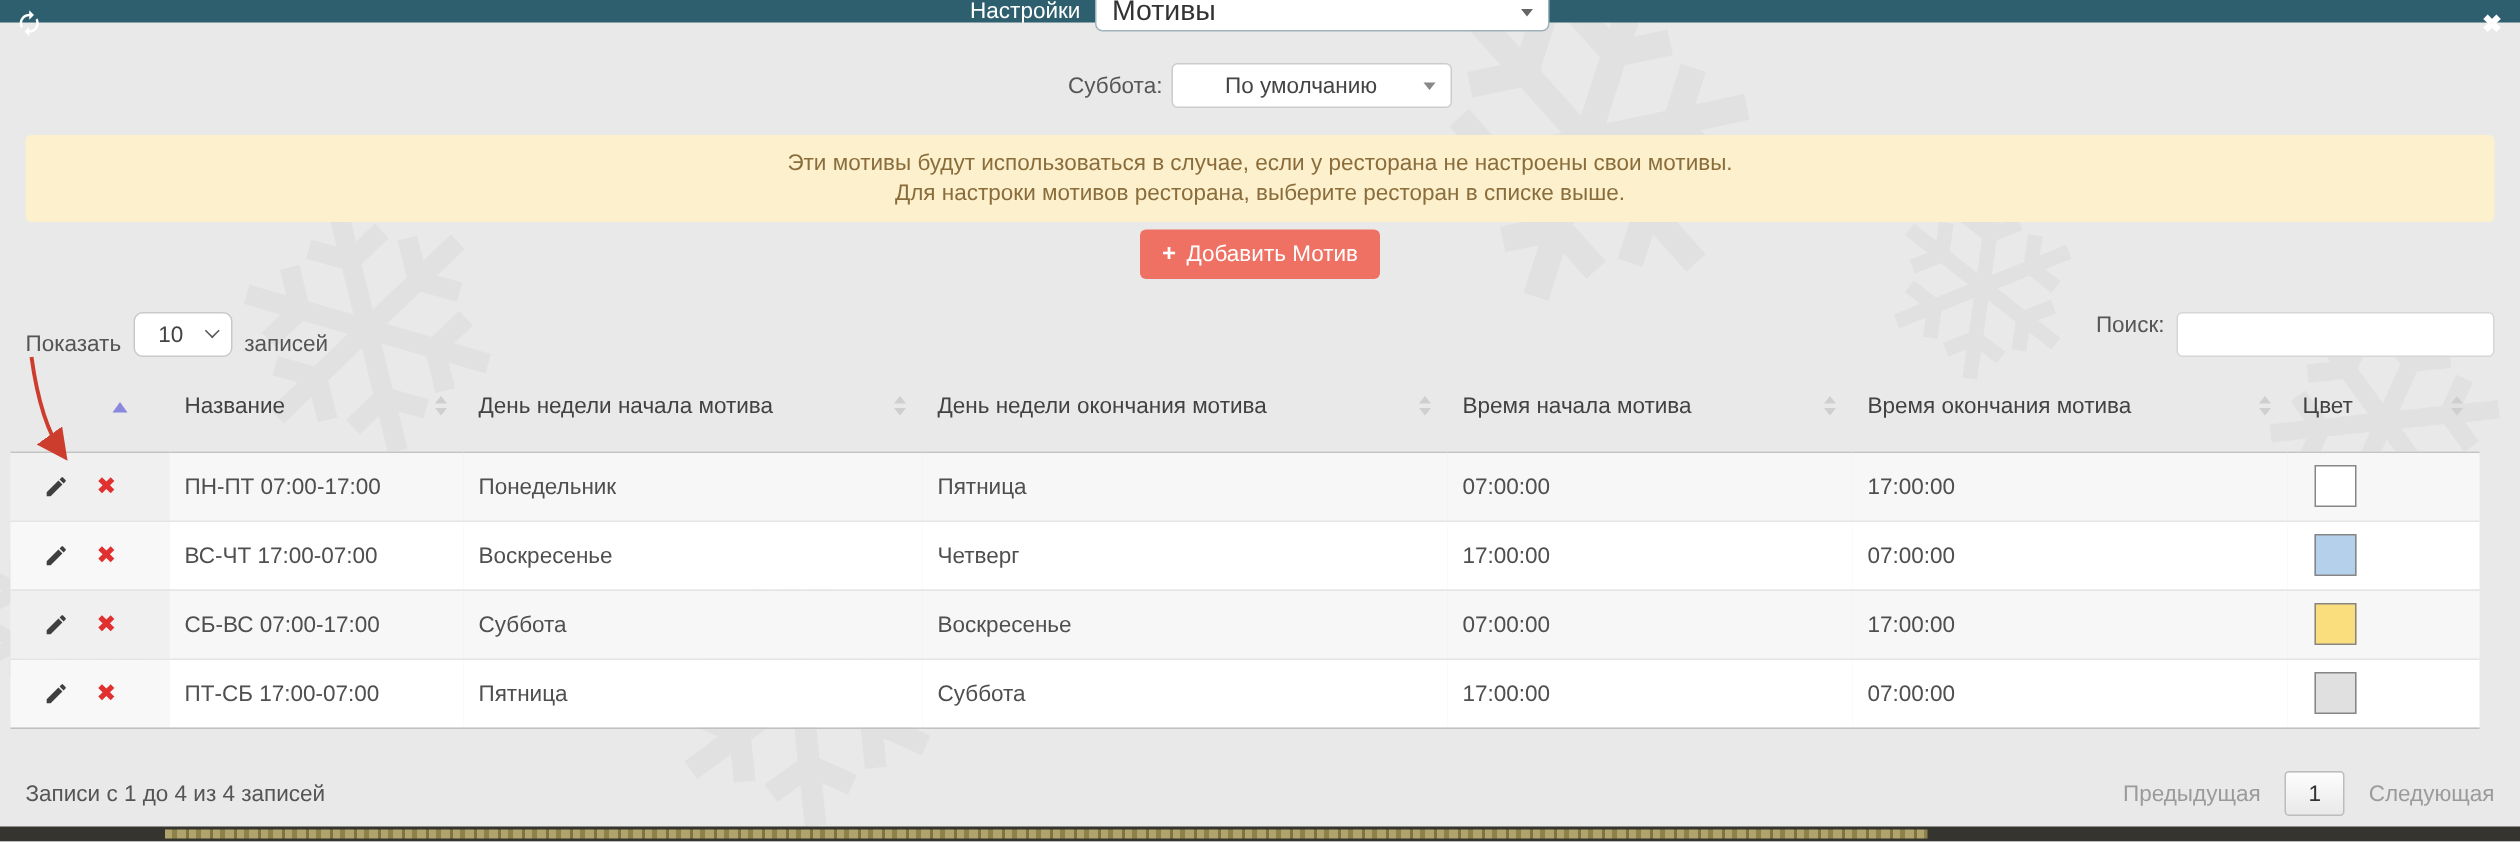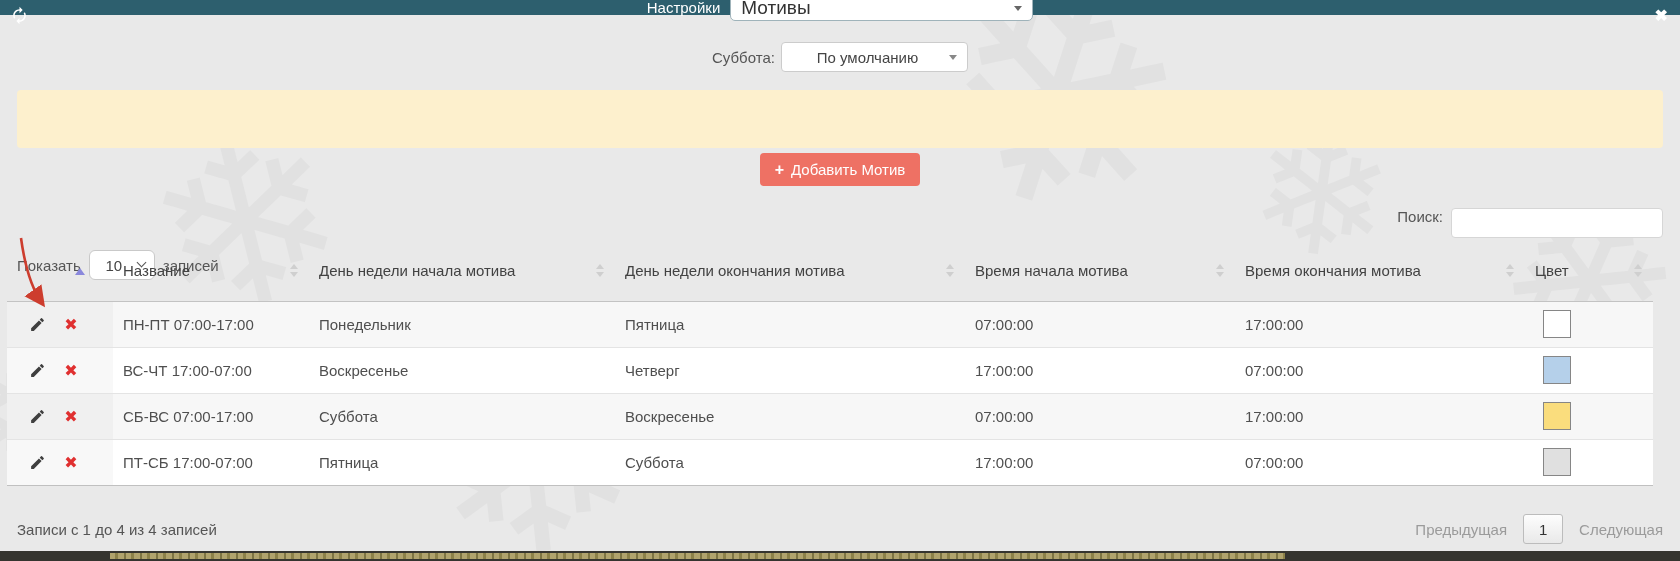--- a/index.html
+++ b/index.html
@@ -61,21 +61,21 @@
   
   .btn-row { position:absolute; top:153px; left:0; width:1680px; display:flex; justify-content:center; z-index:10; }
   .add-btn {
     height:33px; background:#ee7164; color:#fff; border:none; border-radius:4px;
     font-family:inherit; font-size:15px; padding:0 15px; display:flex; align-items:center; gap:7px;
     cursor:pointer;
   }
   .add-btn .plus { font-weight:bold; font-size:16px; }
   
   .controls { position:absolute; top:208px; left:17px; width:1646px; height:30px; z-index:10; }
-  .ctrl-left { display:flex; align-items:center; gap:8px; font-size:15px; color:#555;margin-top:42px; }
+  .ctrl-left { display:flex; align-items:flex-end; gap:8px; font-size:15px; color:#555; }
   .len-select {
     width:66px; height:30px; background:#fff; border:1px solid #c9c9c9; border-radius:6px;
     display:flex; align-items:center; justify-content:center; font-size:15px; color:#444;
     position:relative; cursor:pointer; padding-right:16px;
   }
   .chev {
     position:absolute; right:9px; top:50%; width:7px; height:7px; margin-top:-6px;
     border-right:1.5px solid #555; border-bottom:1.5px solid #555; transform:rotate(45deg);
   }
   .ctrl-right { position:absolute; right:0; top:0; display:flex; gap:8px; font-size:15px; color:#555; }
@@ -159,20 +159,22 @@
 
 <div class="restaurant-row">
   <span class="rest-label">Суббота:</span>
   <div class="rest-select">
     <span>По умолчанию</span>
     <span class="caret"></span>
   </div>
 </div>
 
 <div class="banner" style="background: rgb(253, 240, 205); color: rgb(138, 109, 59);">
+  <div>Эти мотивы будут использоваться в случае, если у ресторана не настроены свои мотивы.</div>
+  <div>Для настроки мотивов ресторана, выберите ресторан в списке выше.</div>
 </div>
 
 <div class="btn-row">
   <button class="add-btn" style="background: rgb(238, 113, 100);">
     <span class="plus">+</span>
     <span>Добавить Мотив</span>
   </button>
 </div>
 
 <div class="controls">

